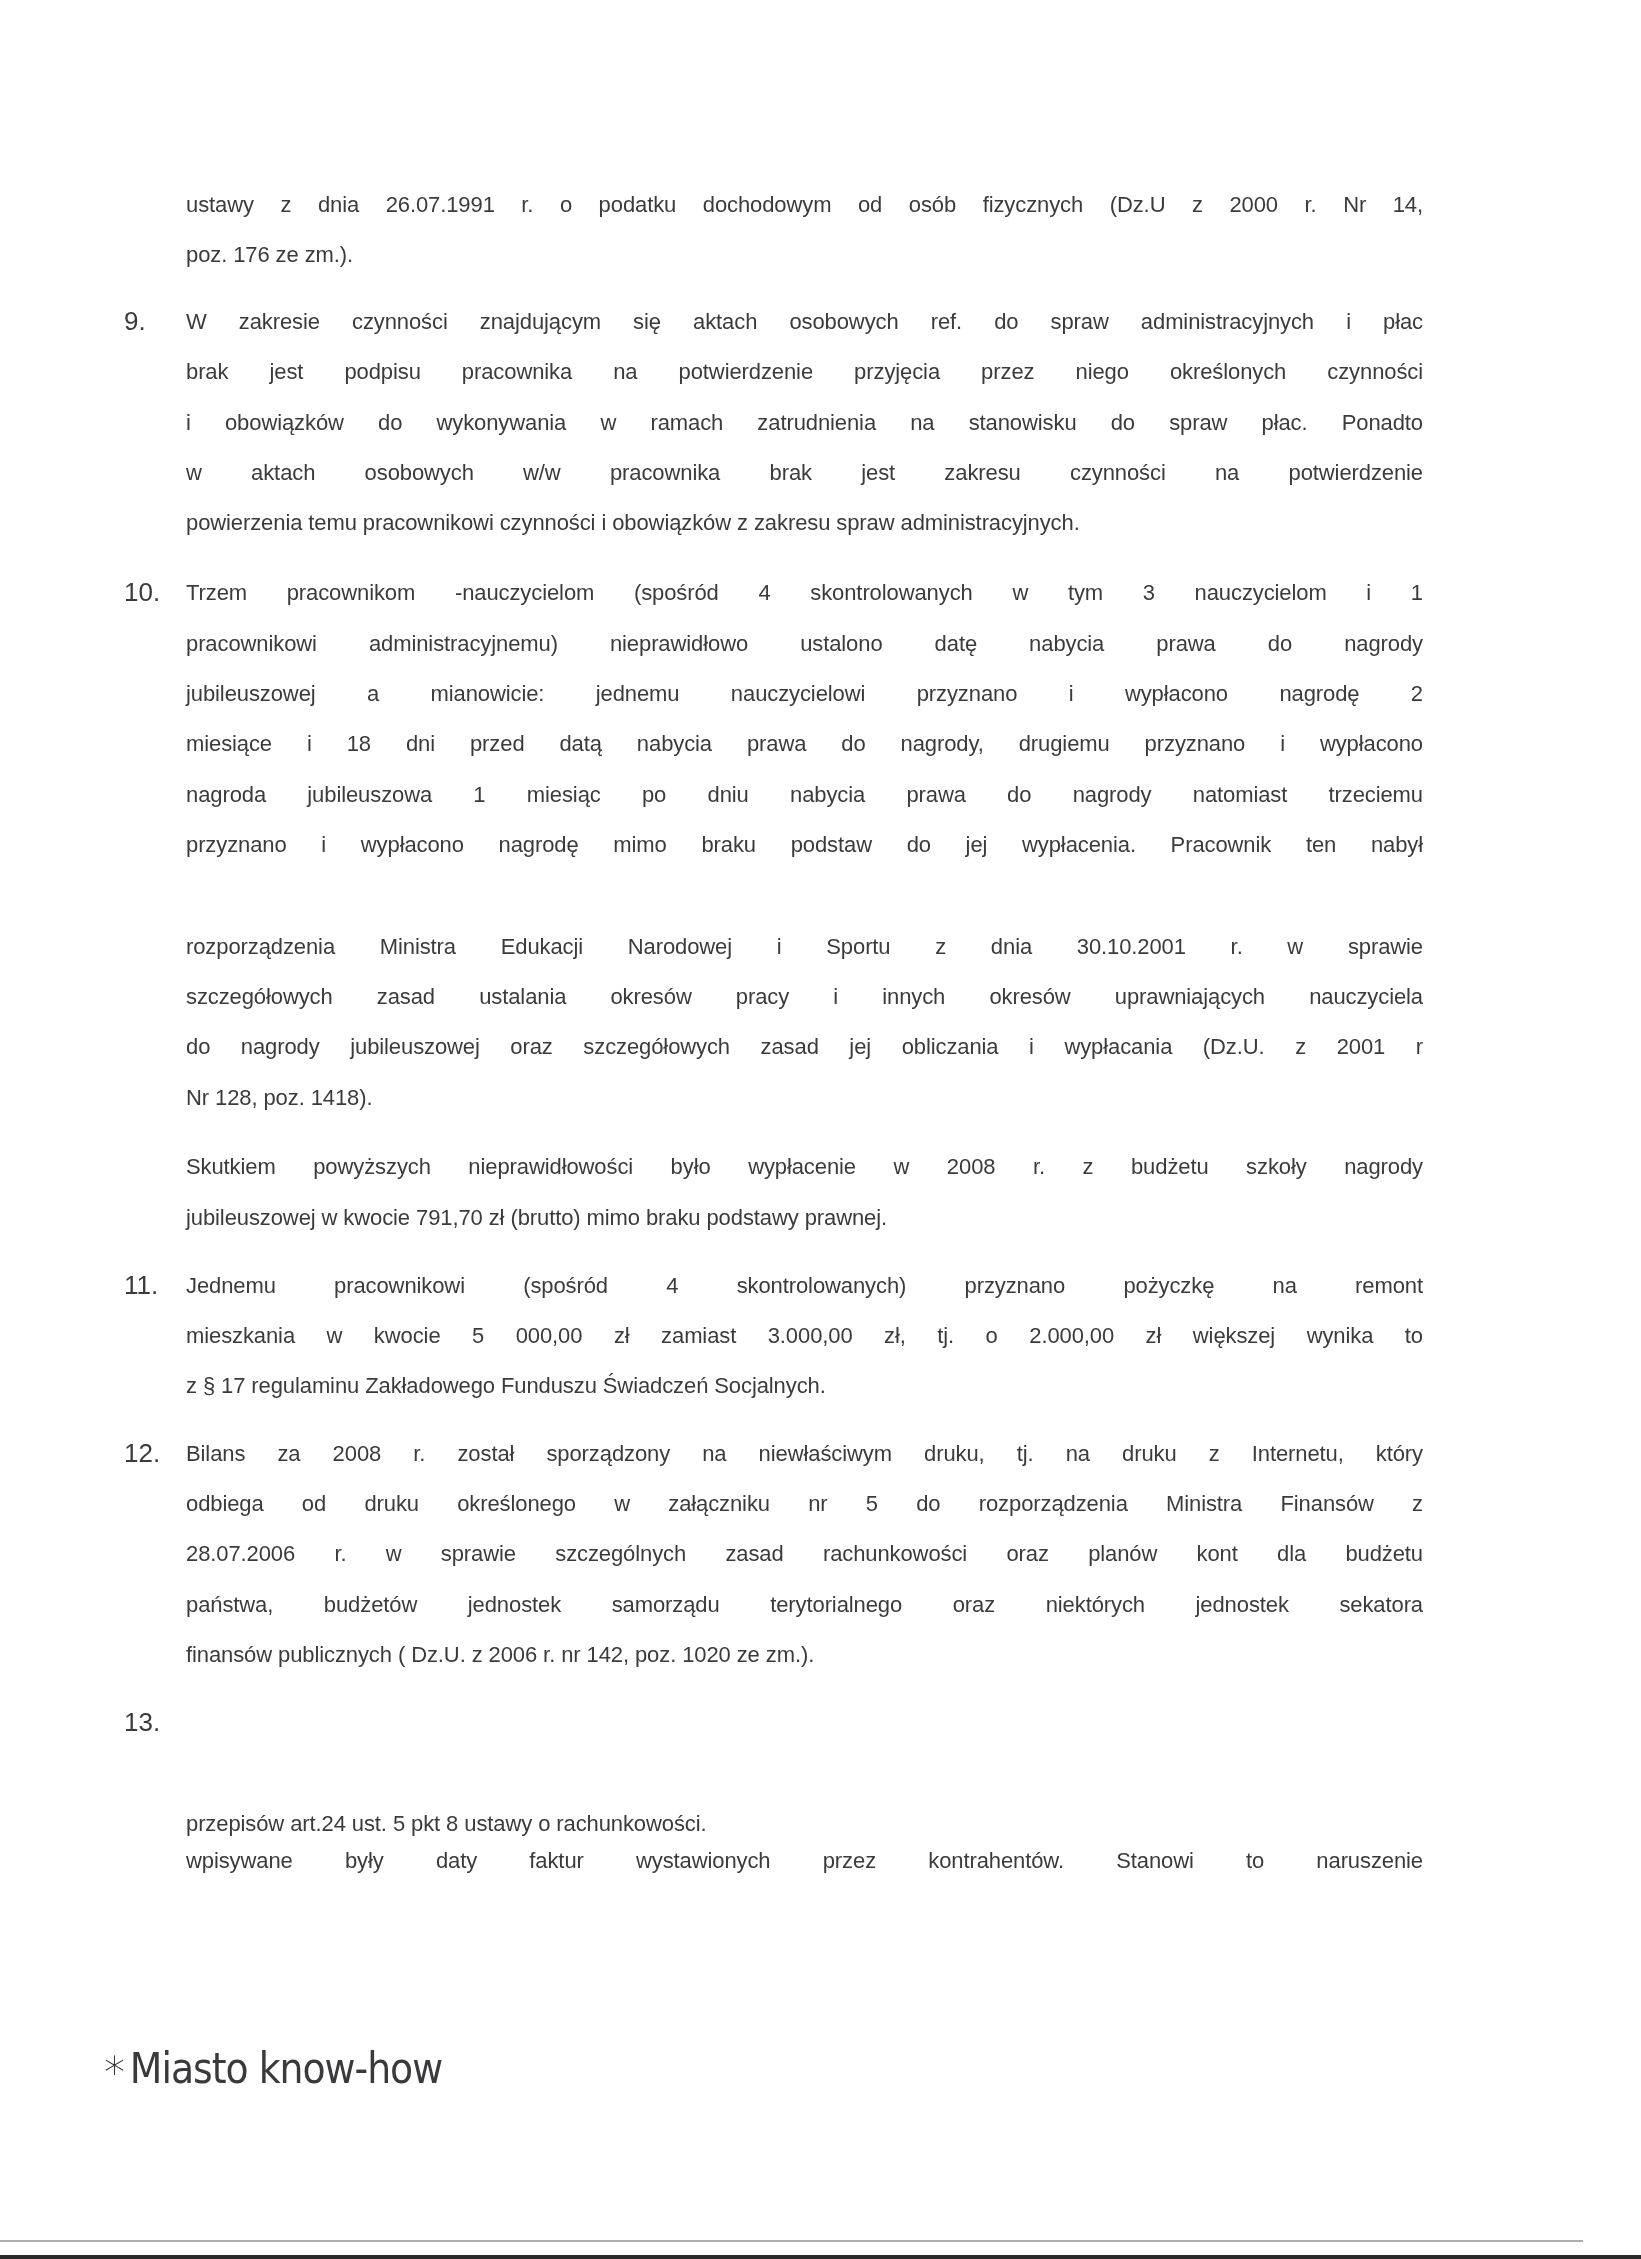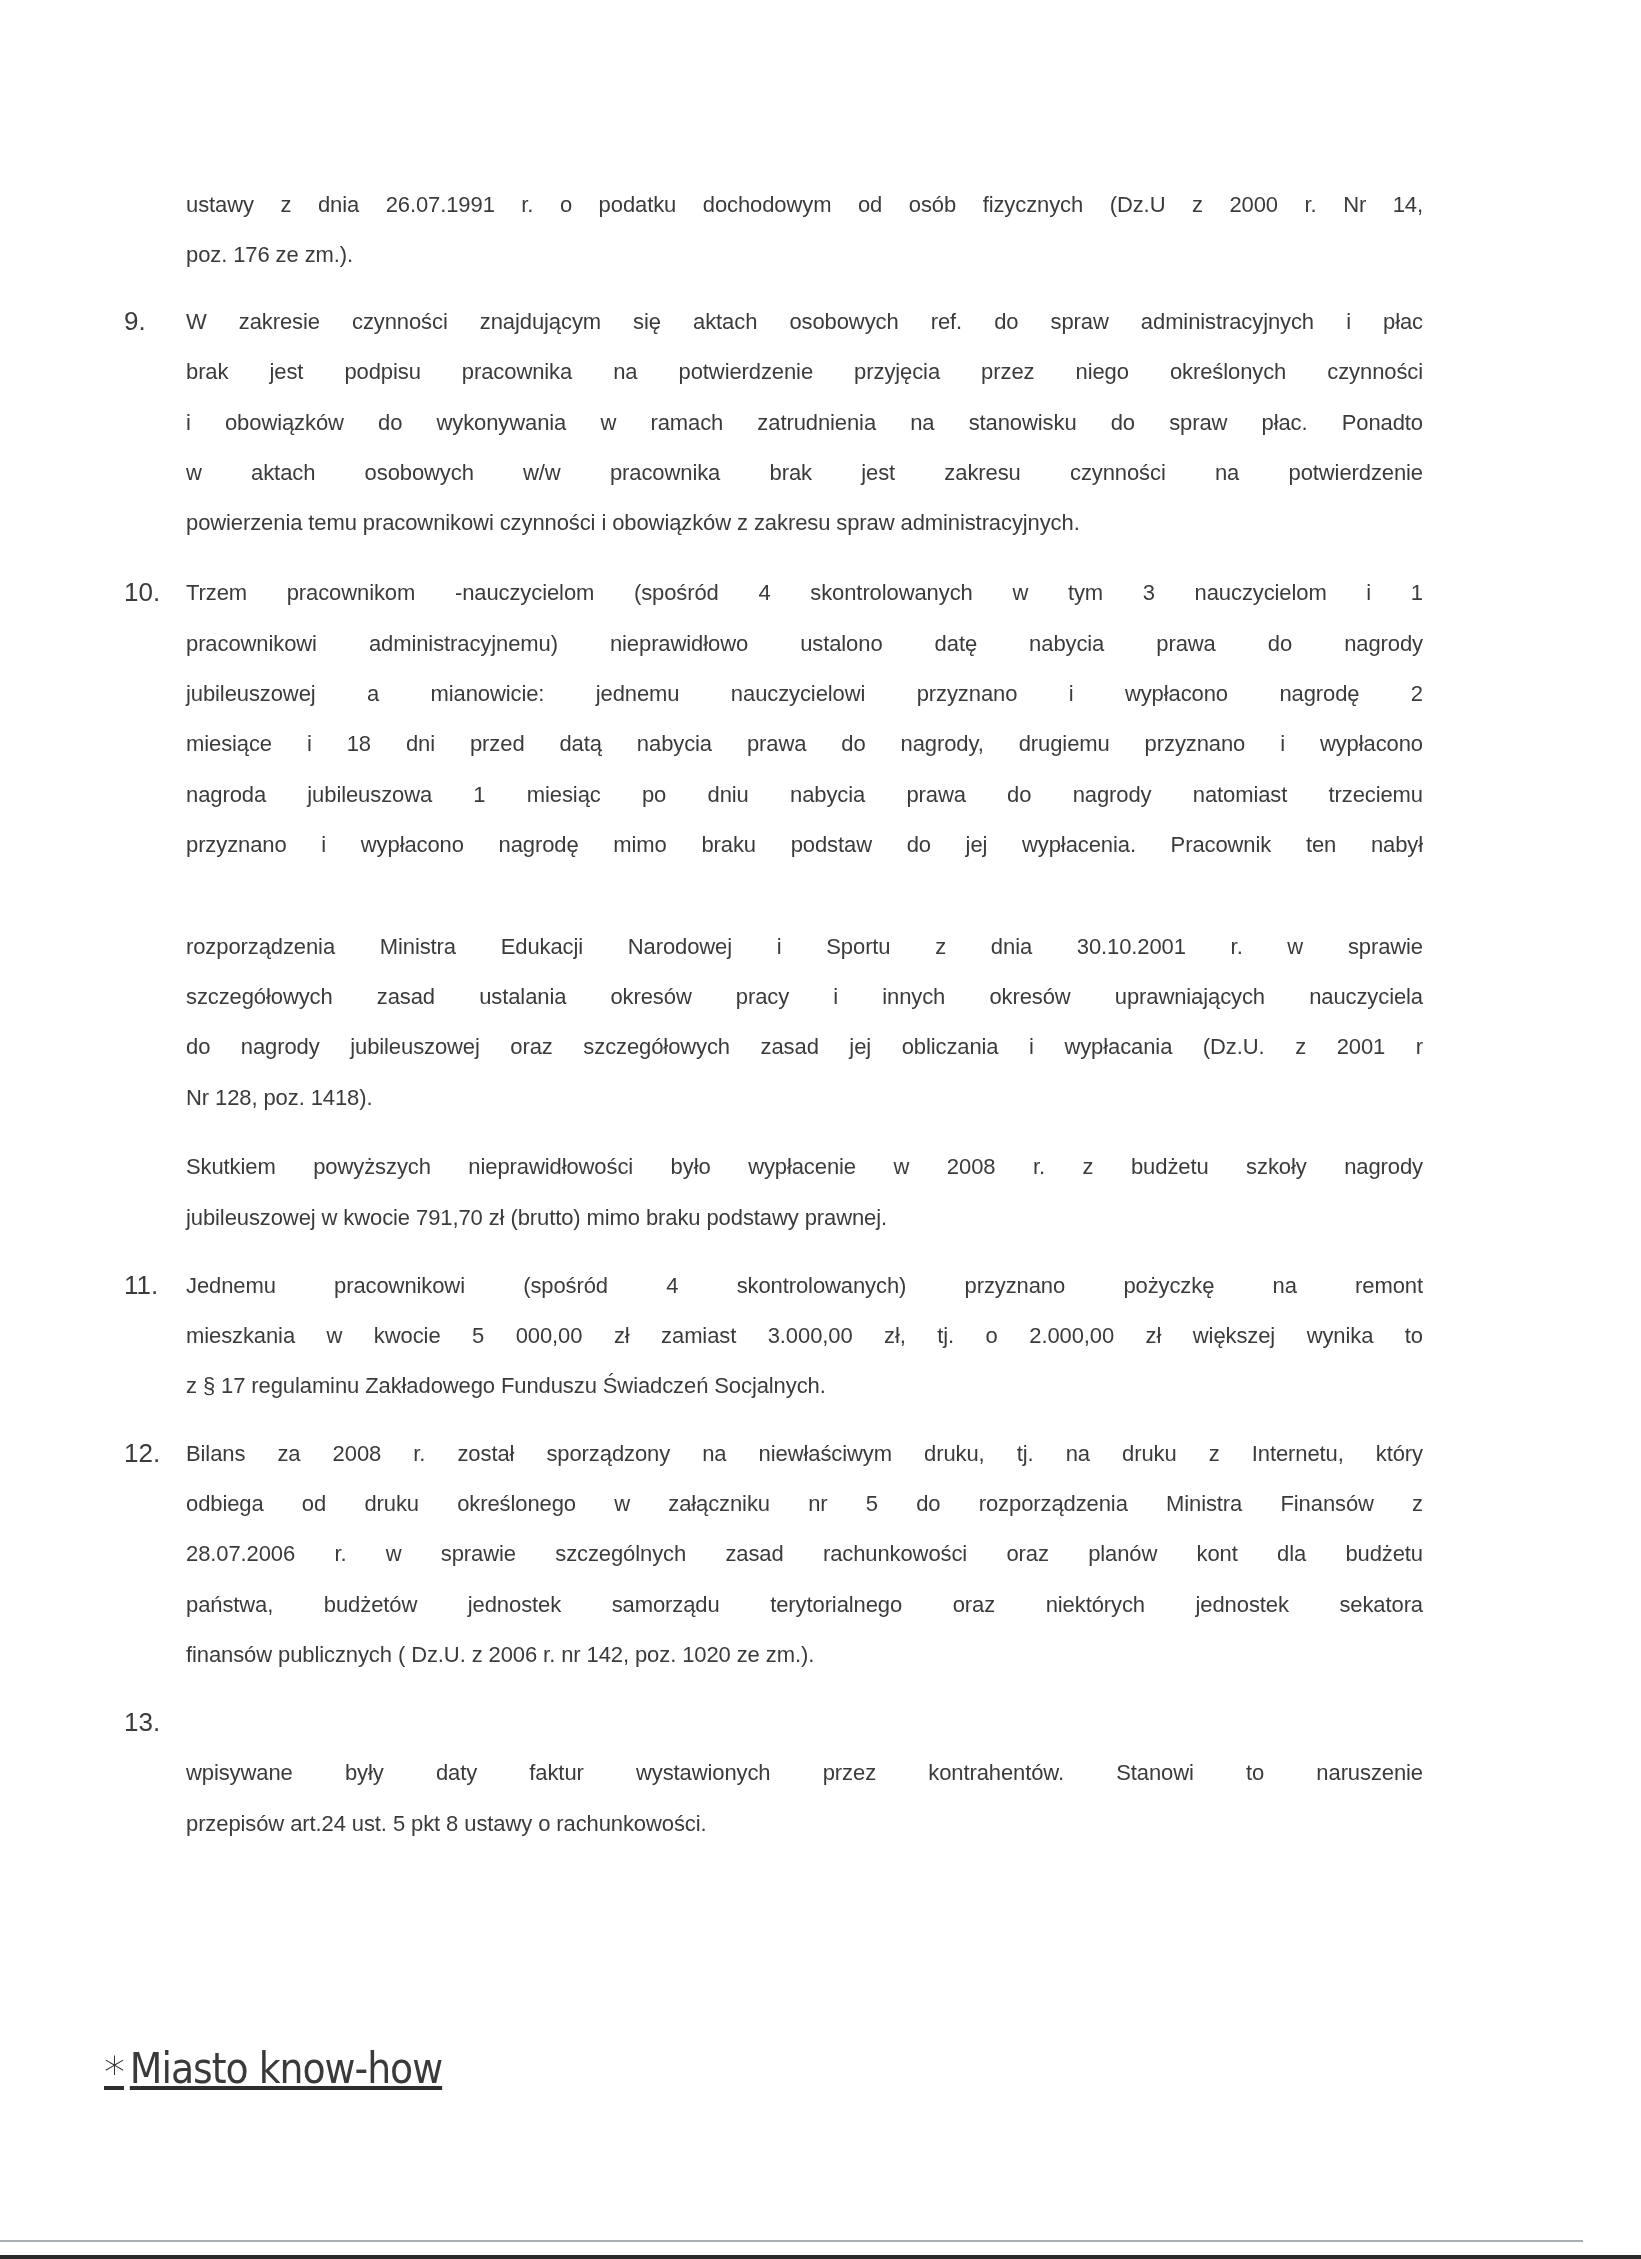--- a/index.html
+++ b/index.html
@@ -18,21 +18,20 @@
   }
   .line.last { text-align-last: left; }
   .num {
     position: absolute; left: 124px; font-size: 26px; line-height: 33px;
   }
   .footer-logo {
     position: absolute; left: 104px; top: 2042px;
     font-size: 42px; line-height: 54px; color: #2e2e30;
     font-family: "DejaVu Sans", sans-serif; font-weight: 200;
     letter-spacing: -1px;
-    text-decoration: underline;
   }
   .footer-logo .star { font-size: 42px; margin-right: 5.8px; position: relative; top: 3.9px; }
   .footer-logo .word { font-weight: normal; -webkit-text-stroke: 0; color: #3a3a3c; font-stretch: condensed; }
   .bottom-rule {
     position: absolute; left: 0; top: 2240px; width: 1583px; height: 1.9px; background: #a9aeb0;
   }
   .bottom-band {
     position: absolute; left: 0; top: 2255px; width: 1641px; height: 3.9px; background: #2a2a2a;
   }
 </style>
@@ -72,21 +71,21 @@
   <div class="line last" style="top:1369px">z § 17 regulaminu Zakładowego Funduszu Świadczeń Socjalnych.</div>
 
   <div class="num" style="top:1437px">12.</div>
   <div class="line" style="top:1437px">Bilans za 2008 r. został sporządzony na niewłaściwym druku, tj. na druku z Internetu, który</div>
   <div class="line" style="top:1487px">odbiega od druku określonego w załączniku nr 5 do rozporządzenia Ministra Finansów z</div>
   <div class="line" style="top:1537px">28.07.2006 r. w sprawie szczególnych zasad rachunkowości oraz planów kont dla budżetu</div>
   <div class="line" style="top:1588px">państwa, budżetów jednostek samorządu terytorialnego oraz niektórych jednostek sekatora</div>
   <div class="line last" style="top:1638px">finansów publicznych ( Dz.U. z 2006 r. nr 142, poz. 1020 ze zm.).</div>
 
   <div class="num" style="top:1706px">13.</div>
-  <div class="line" style="top:1756px">wpisywane były daty faktur wystawionych przez kontrahentów. Stanowi to naruszenie</div>
+  <div class="line" style="top:1844px">wpisywane były daty faktur wystawionych przez kontrahentów. Stanowi to naruszenie</div>
   <div class="line last" style="top:1807px">przepisów art.24 ust. 5 pkt 8 ustawy o rachunkowości.</div>
 
   <div class="footer-logo">
     <span class="star">*</span><span class="word">Miasto know-how</span>
   </div>
 
   <div class="bottom-rule"></div>
   <div class="bottom-band"></div>
 </div>
 

